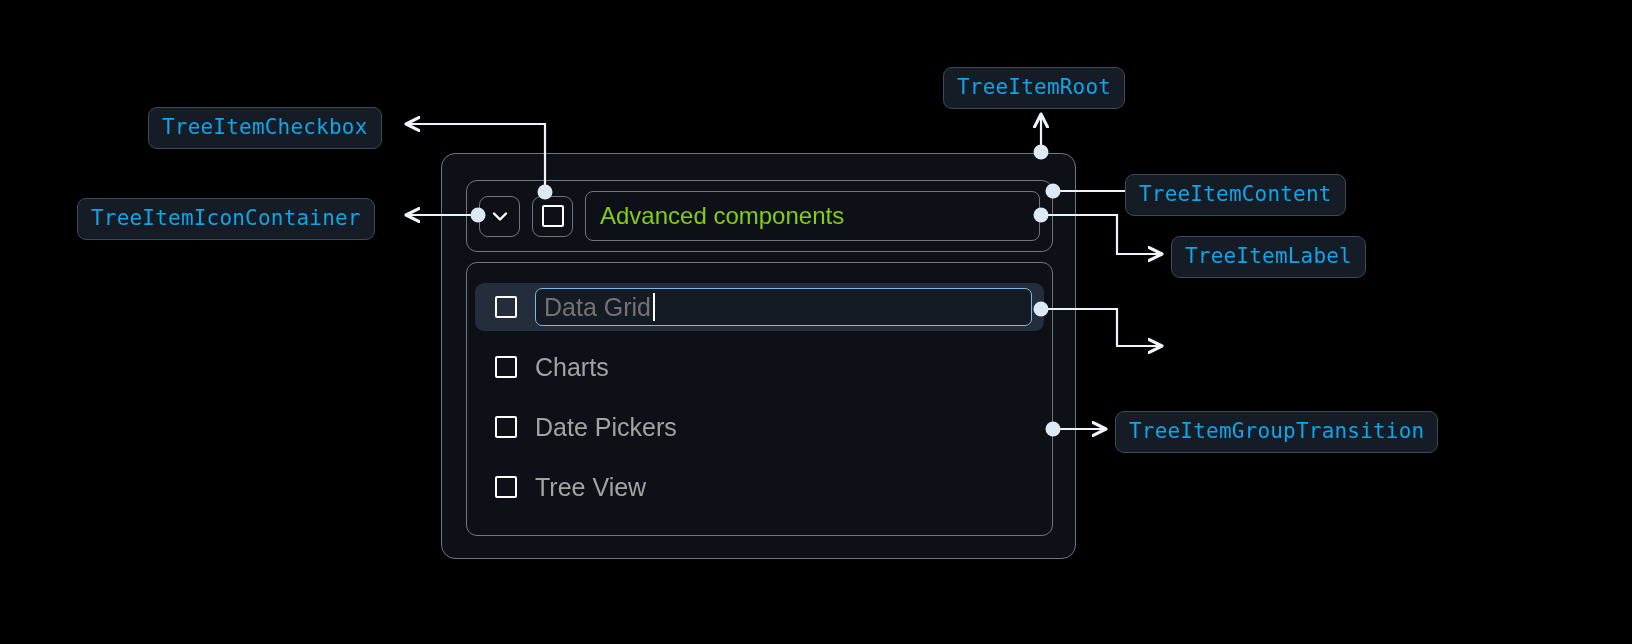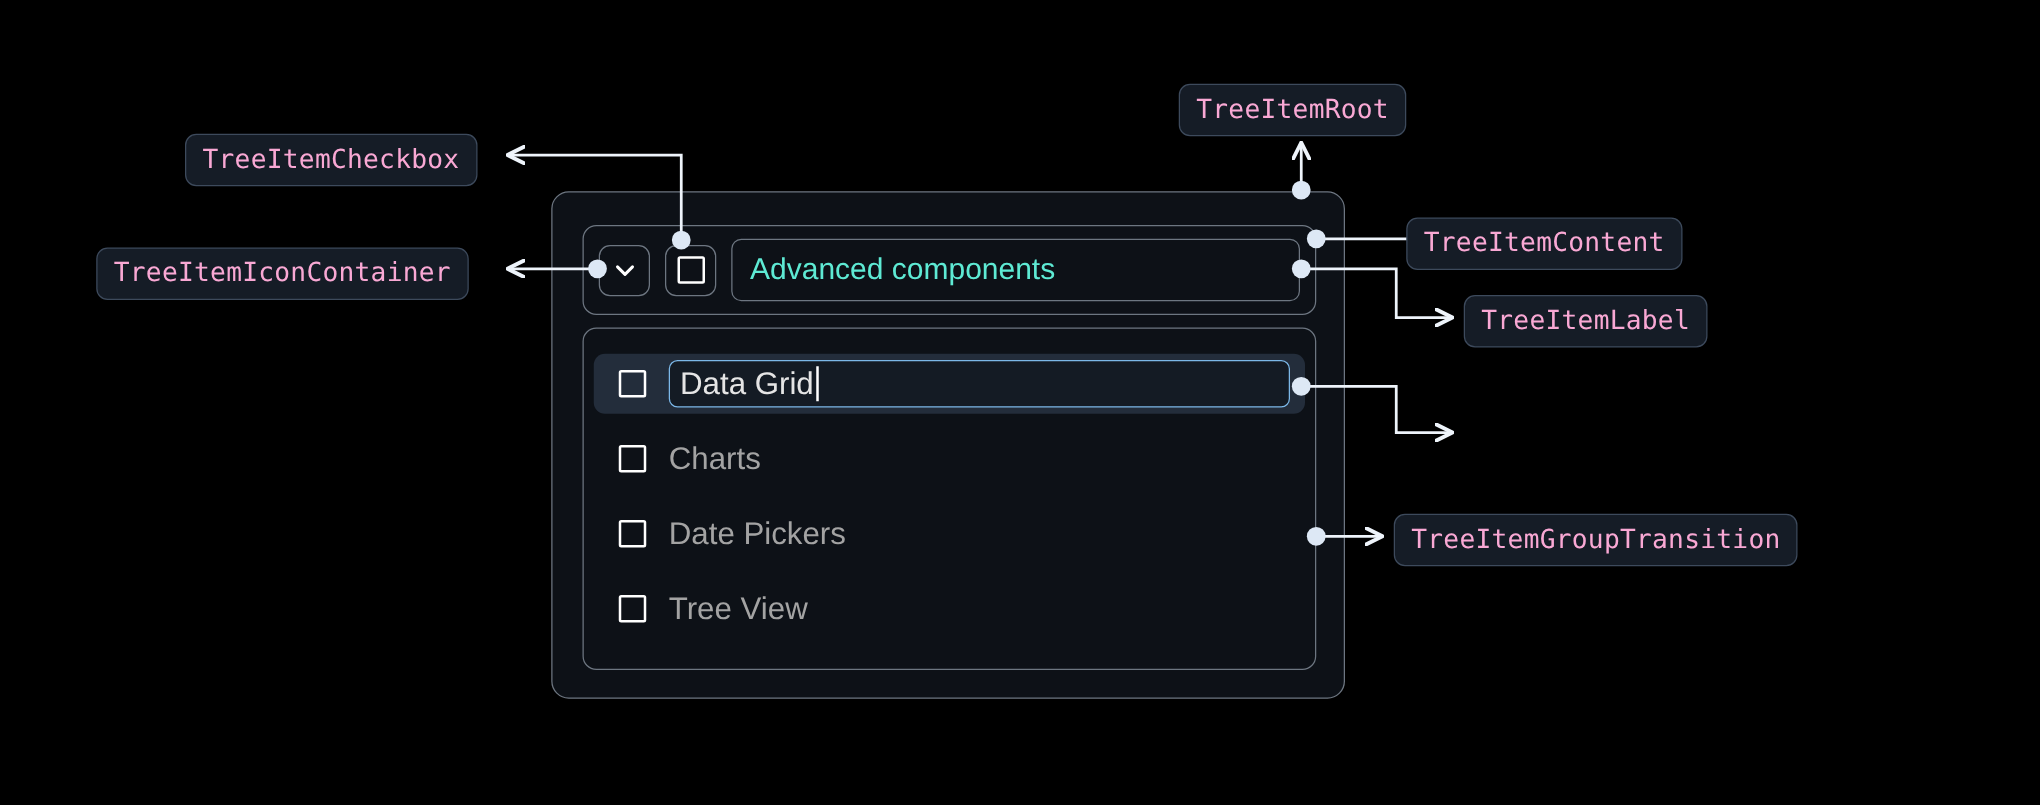--- a/index.html
+++ b/index.html
@@ -22,21 +22,21 @@
     height: 644px;
   }
 
   
   .anno {
     position: absolute;
     box-sizing: border-box;
     background: #151c26;
     border: 1px solid #3d4a5c;
     border-radius: 9px;
-    color: #f9a8d4;
+    color: #0ea5e9;
     font-family: "DejaVu Sans Mono", monospace;
     font-size: 21px;
     letter-spacing: 0.2px;
     line-height: 1;
     padding: 9px 13px 10px 13px;
     white-space: nowrap;
   }
 
   
   #wires {
@@ -112,21 +112,21 @@
 
   #tree-item-label {
     flex: 1 1 auto;
     height: 50px;
     box-sizing: border-box;
     border: 1px solid #6d7681;
     border-radius: 8px;
     display: flex;
     align-items: center;
     padding: 0 14px;
-    color: #5eead4;
+    color: #84cc16;
     font-size: 24px;
   }
 
   #group-transition {
     position: absolute;
     left: 24px;
     top: 108px;
     width: 587px;
     height: 274px;
     box-sizing: border-box;
@@ -166,21 +166,21 @@
     flex: 1 1 auto;
     margin-right: 12px;
     height: 38px;
     box-sizing: border-box;
     border: 1.5px solid #7cb8e8;
     border-radius: 7px;
     background: #141b24;
     display: flex;
     align-items: center;
     padding: 0 8px;
-    color: #e5e5e5;
+    color: #737373;
     font-size: 25px;
     position: relative;
   }
   .caret {
     display: inline-block;
     width: 2px;
     height: 28px;
     background: #ffffff;
     margin-left: 2px;
   }

